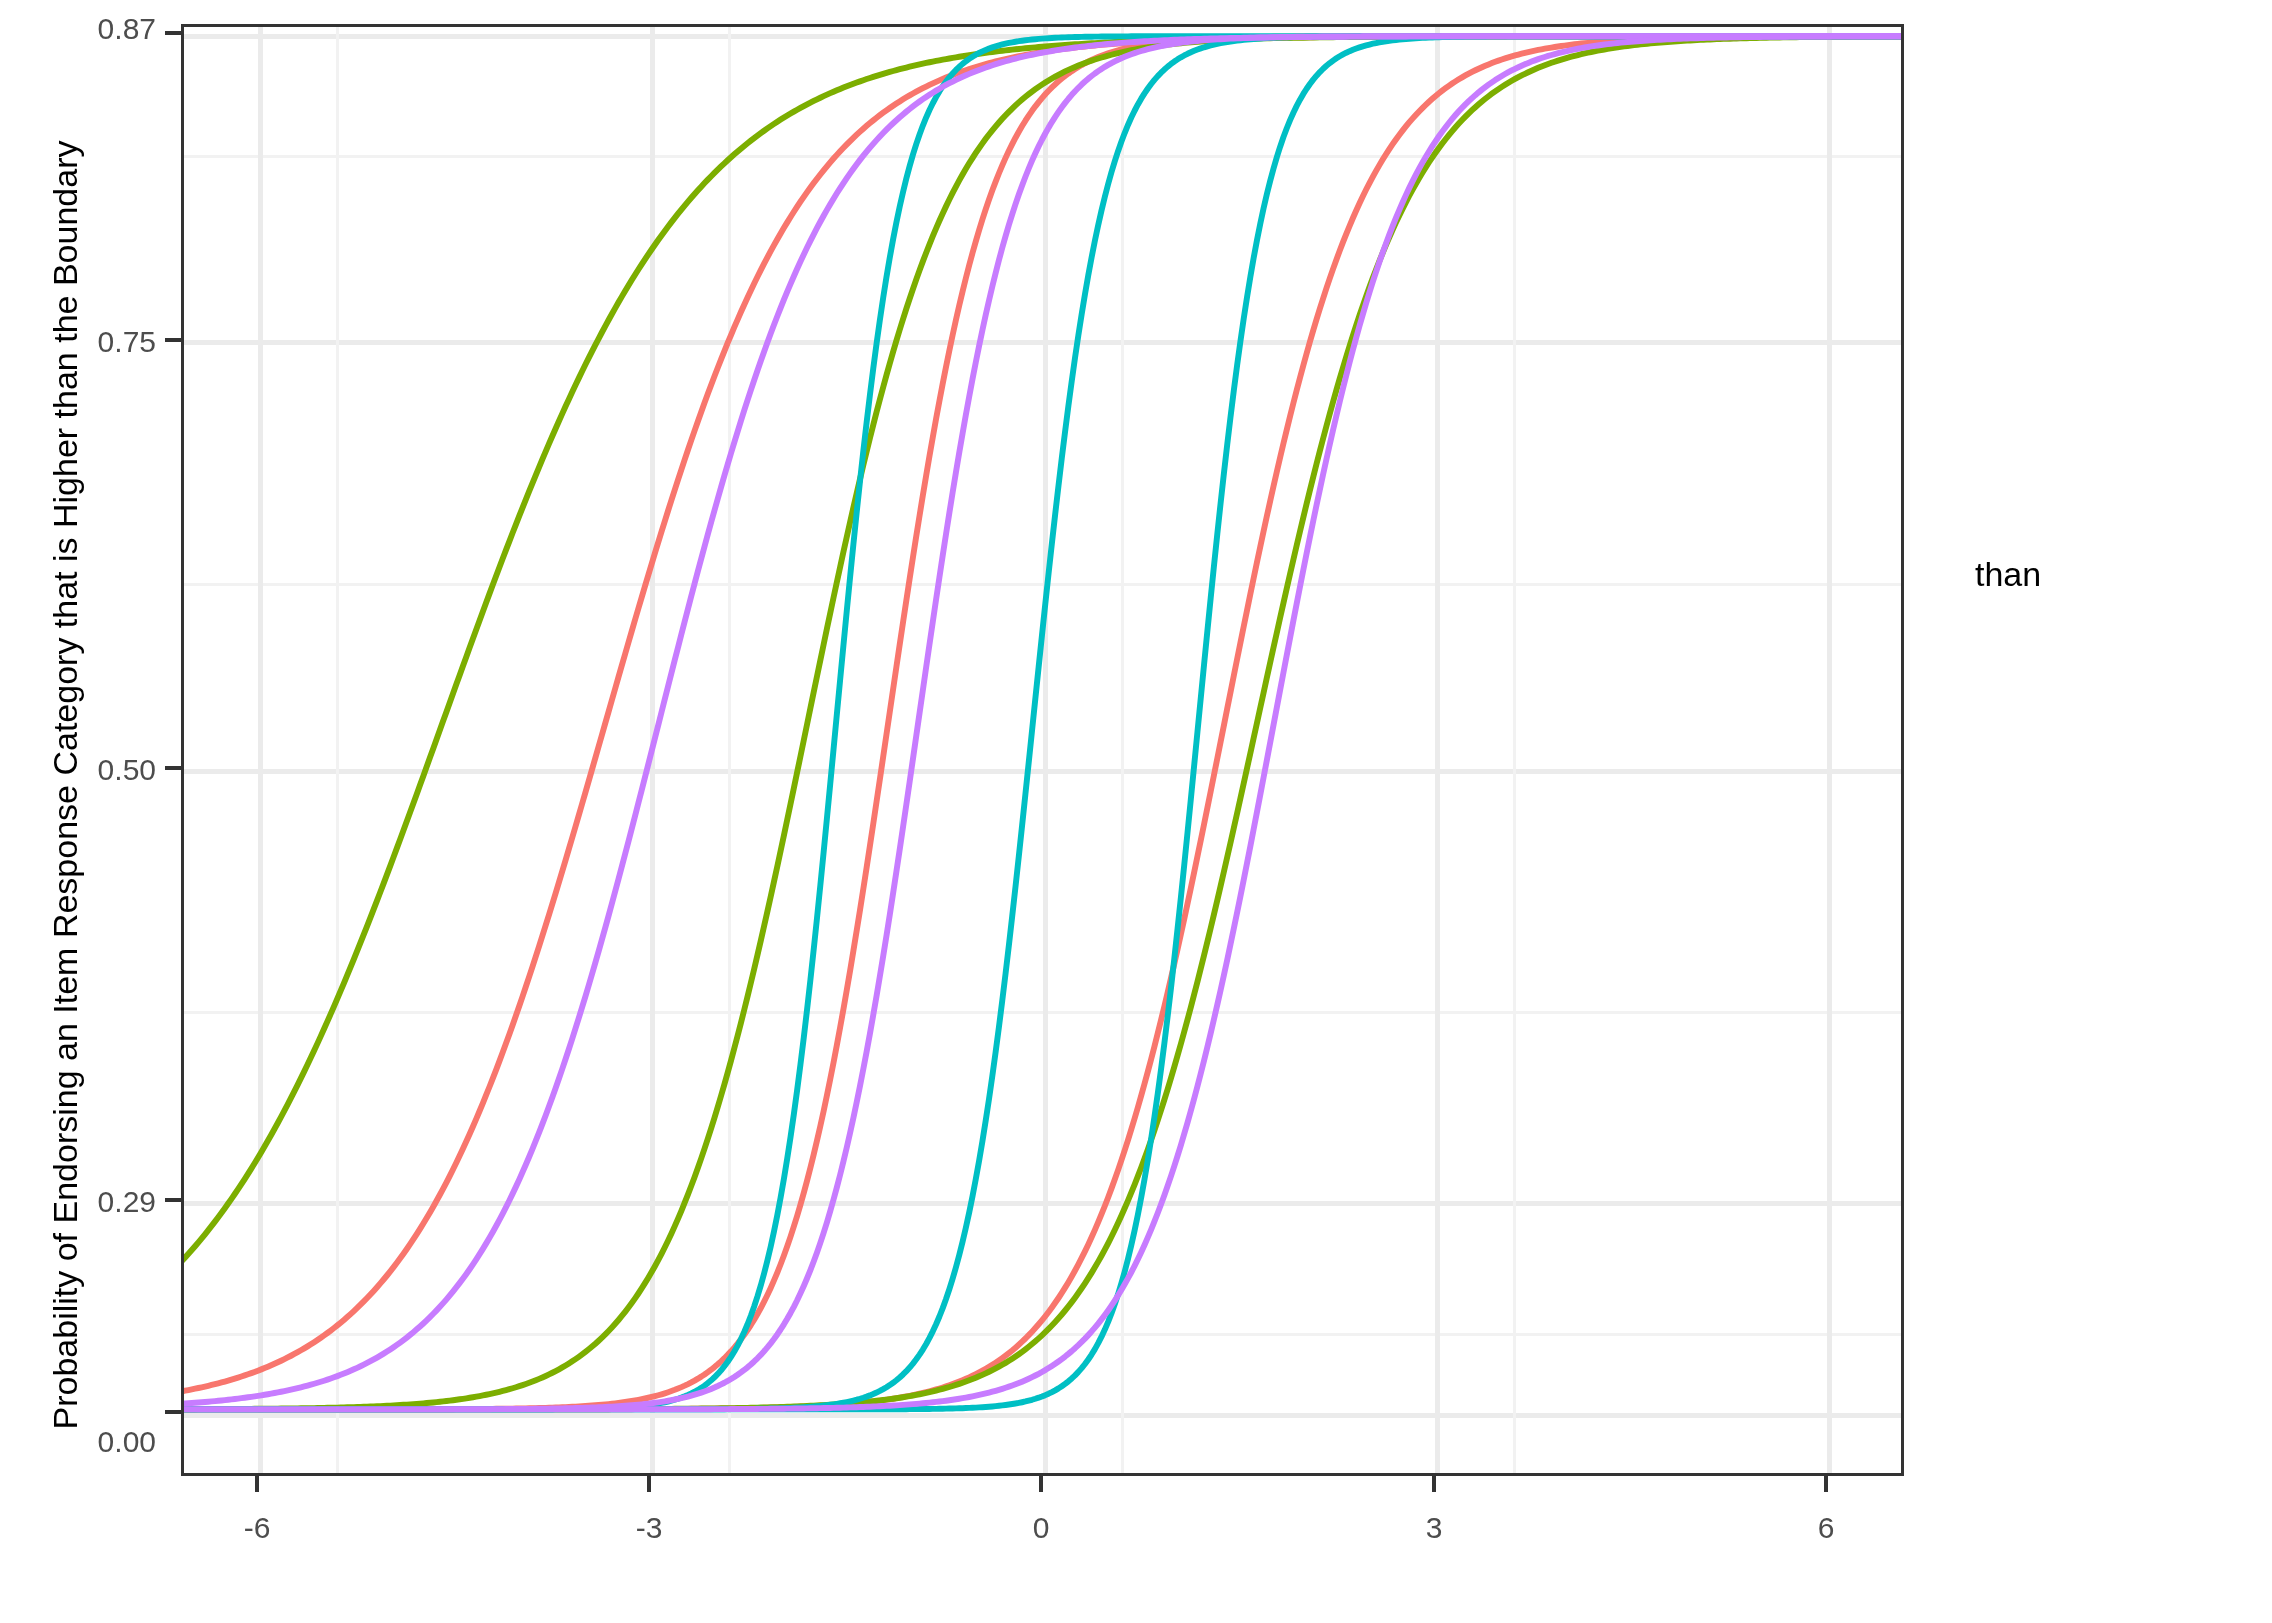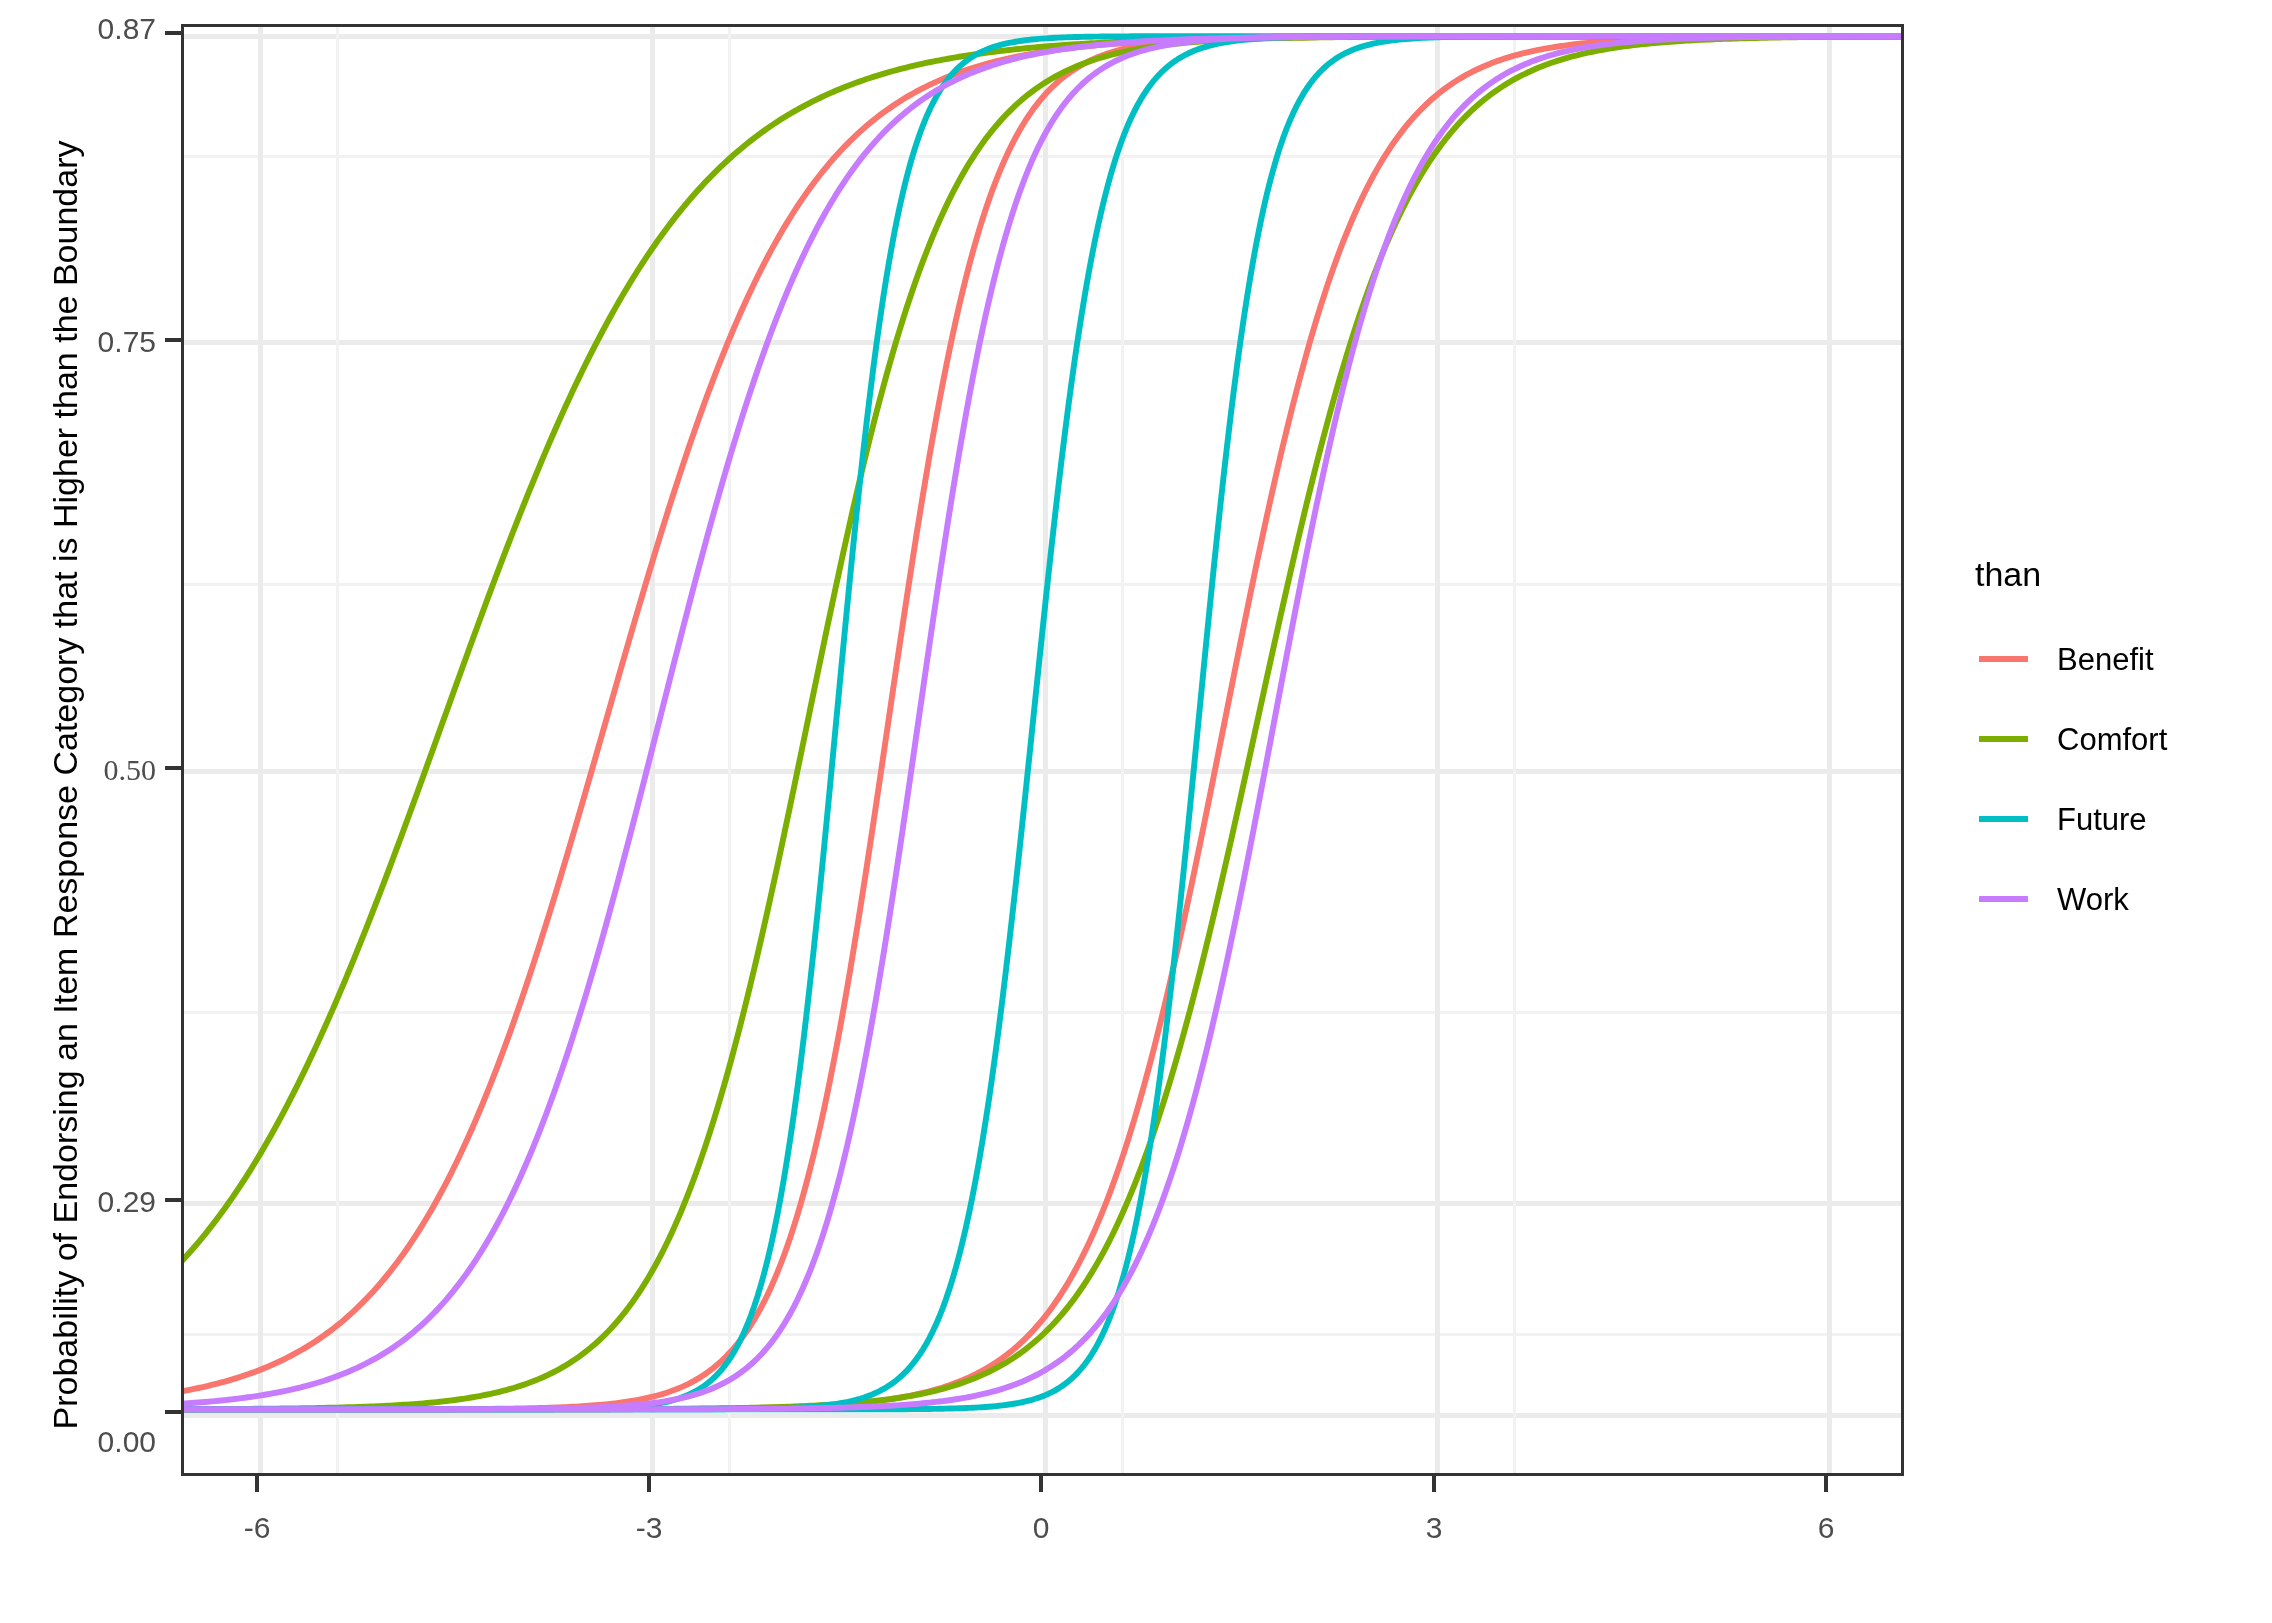--- a/index.html
+++ b/index.html
@@ -46,21 +46,21 @@
     top: 1620px;
     width: 1723px;
     text-align: center;
     font-size: 34px;
     color: #000000;
     line-height: 1;
   }
   .ytl { position: absolute; width: 124px; text-align: right; font-size: 30px; color: #4D4D4D; }
   .ytl.t0 { left: 32px;  top: 1397px; margin-top: 28px; }
   .ytl.t1 { left: 32px;  top: 1185px; }
-  .ytl.t2 { left: 32px;  top: 753px; font-family: Liberation Serif, serif; }
+  .ytl.t2 { left: 32px;  top: 753px; }
   .ytl.t3 { left: 32px;  top: 325px; text-align: right;  }
   .ytl.t4 { left: 32px;  top: 12px;   }
 
   
   .y-tick-mark {
     position: absolute;
     left: 165px;
     width: 15.7px;
     height: 4.3px;
     background: #333333;
@@ -230,42 +230,16 @@
   <div class="xtl" style="left:203px;  top:1511px">-6</div>
   <div class="xtl" style="left:595px; top:1511px">-3</div>
   <div class="xtl" style="left:987px; top:1511px">0</div>
   <div class="xtl" style="left:1380px; top:1511px">3</div>
   <div class="xtl" style="left:1772px; top:1511px">6</div>
 
   <div class="x-axis-title">theta</div>
 
   <div id="legend">
     <div id="legend-title">than</div>
-    <div id="legend-rows">
-        <div class="legend-row">
-          <span class="legend-key">
-            <span class="swatch" style="background: rgb(248, 118, 109);"></span>
-          </span>
-          <span class="legend-label">Benefit</span>
-        </div>
-        <div class="legend-row">
-          <span class="legend-key">
-            <span class="swatch" style="background: rgb(124, 174, 0);"></span>
-          </span>
-          <span class="legend-label">Comfort</span>
-        </div>
-        <div class="legend-row">
-          <span class="legend-key">
-            <span class="swatch" style="background: rgb(0, 191, 196);"></span>
-          </span>
-          <span class="legend-label">Future</span>
-        </div>
-        <div class="legend-row">
-          <span class="legend-key">
-            <span class="swatch" style="background: rgb(199, 124, 255);"></span>
-          </span>
-          <span class="legend-label">Work</span>
-        </div>
-      </div>
   </div>
 
 </div>
 
 
 </body></html>

